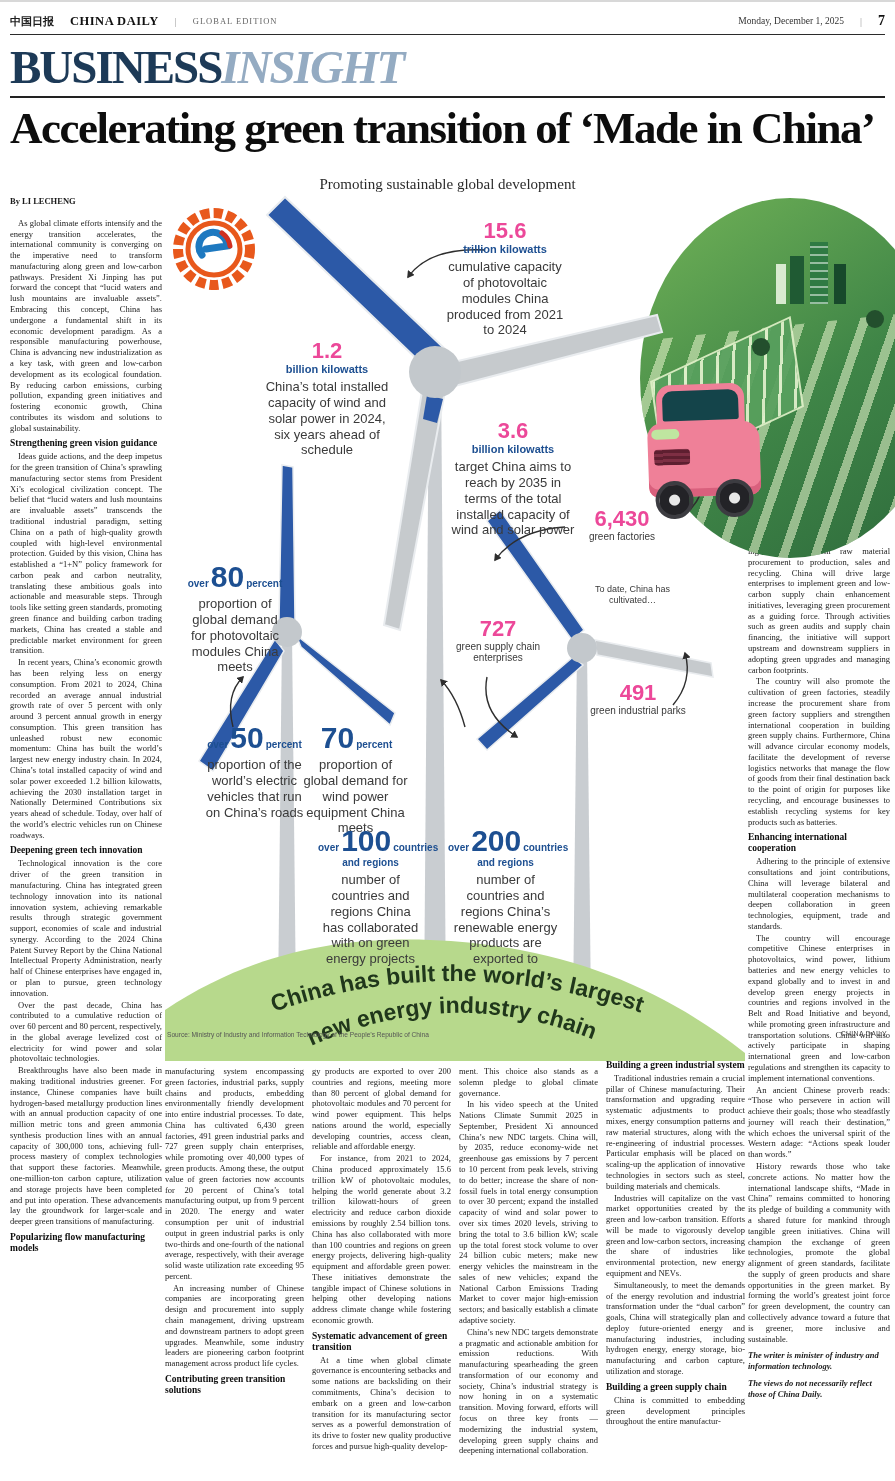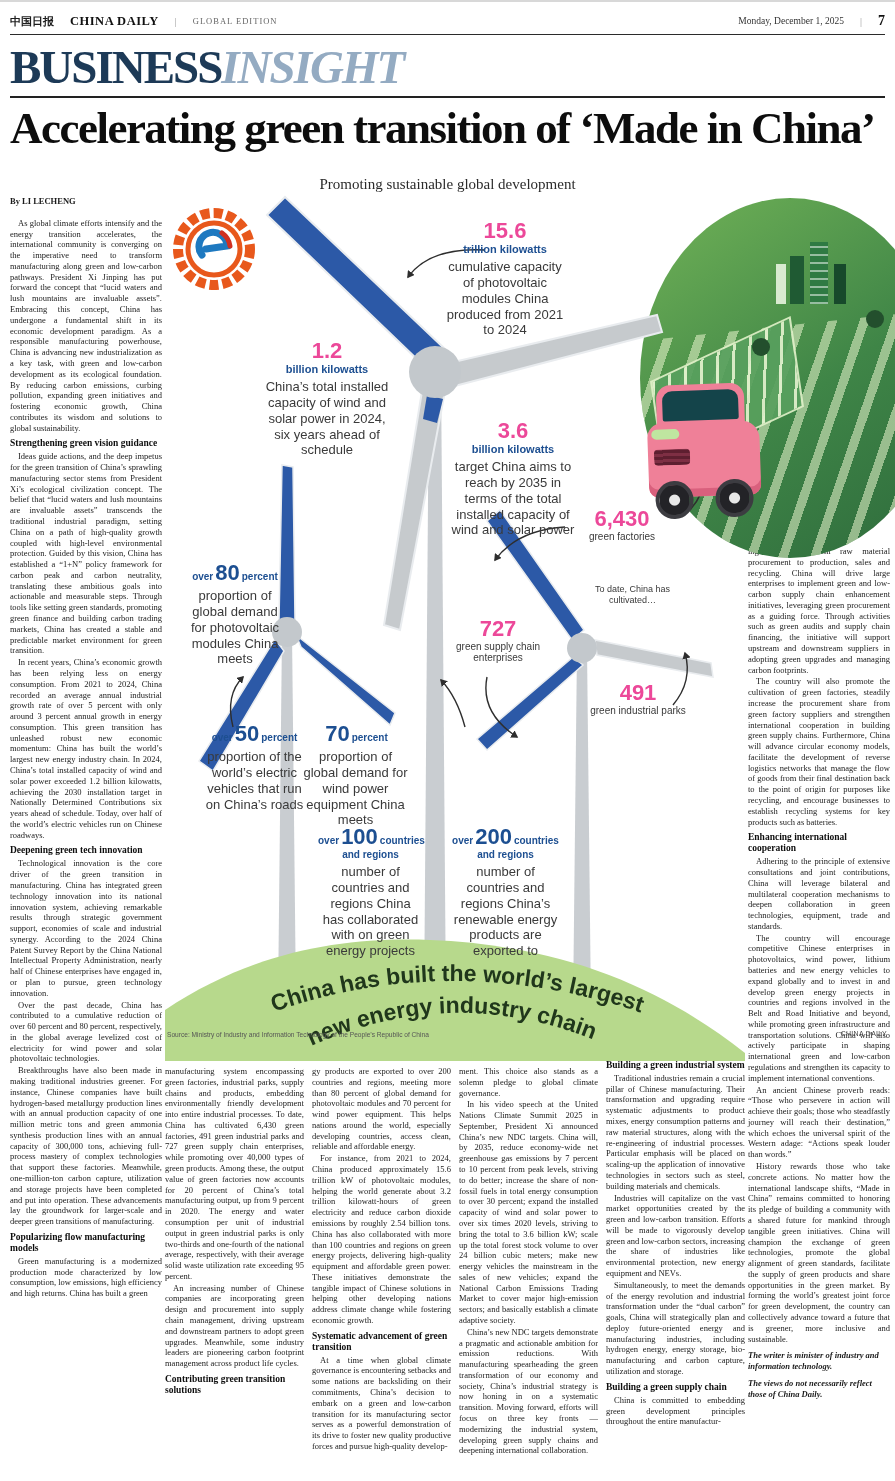--- a/index.html
+++ b/index.html
@@ -67,21 +67,21 @@
   .car-grille{position:absolute;left:6px;top:64px;width:36px;height:16px;background:#7e2f44;border-radius:4px;
               background-image:repeating-linear-gradient(0deg,#5e1f30 0 3px,rgba(0,0,0,0) 3px 6px);z-index:2;}
   .wheel{position:absolute;bottom:6px;width:30px;height:30px;border-radius:50%;border:4px solid #3c3c41;
          background:radial-gradient(circle at 50% 50%,#e8e8e8 0 5px,#232327 6px);}
   .wheel.front{left:6px;}.wheel.rear{left:66px;}
   
   .logo{position:absolute;left:170px;top:205px;width:88px;height:88px;z-index:2;}
   
   .stat{position:absolute;z-index:4;text-align:center;font-family:"Liberation Sans",sans-serif;}
   .num-xl{font-size:22px;font-weight:bold;color:#ec4899;line-height:1;}
-  .num-lg{font-size:22px;font-weight:bold;color:#1d4f91;line-height:1;margin:0 2px;}
+  .num-lg{font-size:30px;font-weight:bold;color:#1d4f91;line-height:1;margin:0 2px;}
   .pre,.unit-sm{font-size:10px;font-weight:bold;color:#1d4f91;}
   .unit-blue{font-size:11px;font-weight:bold;color:#1d4f91;margin-top:1px;}
   .unit-gray{font-size:10px;color:#3a3a3a;margin-top:1px;}
   .cap{font-size:13px;color:#3a3a3a;line-height:1.22;margin:4px auto 0;}
   .note{position:absolute;z-index:4;text-align:center;font-family:"Liberation Sans",sans-serif;
         font-size:9px;color:#3a3a3a;line-height:1.25;}
   
   .source{position:absolute;left:167px;top:1031px;width:420px;font-family:"Liberation Sans",sans-serif;
           font-size:6.6px;color:#555;z-index:4;text-align:left;}
   .credit{position:absolute;right:8px;top:1030px;font-family:"Liberation Sans",sans-serif;
@@ -117,21 +117,20 @@
     <div class="art-byline">By LI LECHENG</div>
     <div class="art-p">As global climate efforts intensify and the energy transition accelerates, the international community is converging on the imperative need to transform manufacturing along green and low-carbon pathways. President Xi Jinping has put forward the concept that “lucid waters and lush mountains are invaluable assets”. Embracing this concept, China has undergone a fundamental shift in its economic development paradigm. As a responsible manufacturing powerhouse, China is advancing new industrialization as a key task, with green and low-carbon development as its ecological foundation. By reducing carbon emissions, curbing pollution, expanding green initiatives and fostering economic growth, China contributes its wisdom and solutions to global sustainability.</div>
     <div class="art-h">Strengthening green vision guidance</div>
     <div class="art-p">Ideas guide actions, and the deep impetus for the green transition of China’s sprawling manufacturing sector stems from President Xi’s ecological civilization concept. The belief that “lucid waters and lush mountains are invaluable assets” transcends the traditional industrial paradigm, setting China on a path of high-quality growth coupled with high-level environmental protection. Guided by this vision, China has established a “1+N” policy framework for carbon peak and carbon neutrality, translating these ambitious goals into actionable and measurable steps. Through tools like setting green standards, promoting green finance and building carbon trading markets, China has created a stable and predictable market environment for green transition.</div>
     <div class="art-p">In recent years, China’s economic growth has been relying less on energy consumption. From 2021 to 2024, China recorded an average annual industrial growth rate of over 5 percent with only around 3 percent annual growth in energy consumption. This green transition has unleashed robust new economic momentum: China has built the world’s largest new energy industry chain. In 2024, China’s total installed capacity of wind and solar power exceeded 1.2 billion kilowatts, achieving the 2030 installation target in Nationally Determined Contributions six years ahead of schedule. Today, over half of the world’s electric vehicles run on Chinese roadways.</div>
     <div class="art-h">Deepening green tech innovation</div>
     <div class="art-p">Technological innovation is the core driver of the green transition in manufacturing. China has integrated green technology innovation into its national innovation system, achieving remarkable results through strategic government support, economies of scale and industrial synergy. According to the 2024 China Patent Survey Report by the China National Intellectual Property Administration, nearly half of Chinese enterprises have engaged in, or plan to pursue, green technology innovation.</div>
     <div class="art-p">Over the past decade, China has contributed to a cumulative reduction of over 60 percent and 80 percent, respectively, in the global average levelized cost of electricity for wind power and solar photovoltaic technologies.</div>
     <div class="art-p">Breakthroughs have also been made in making traditional industries greener. For instance, Chinese companies have built hydrogen-based metallurgy production lines with an annual production capacity of one million metric tons and green ammonia synthesis production lines with an annual capacity of 300,000 tons, achieving full-process mastery of complex technologies that support these factories. Meanwhile, one-million-ton carbon capture, utilization and storage projects have been completed and put into operation. These advancements lay the groundwork for larger-scale and deeper green transitions of manufacturing.</div>
     <div class="art-h">Popularizing flow manufacturing models</div>
-    <div class="art-p">Green manufacturing is a modernized production mode characterized by low consumption, low emissions, high efficiency and high returns. China has built a green</div>
   </div>
 <div class="news-col col-b2">
     <div class="art-p cont">manufacturing system encompassing green factories, industrial parks, supply chains and products, embedding environmentally friendly development into entire industrial processes. To date, China has cultivated 6,430 green factories, 491 green industrial parks and 727 green supply chain enterprises, while promoting over 40,000 types of green products. Among these, the output value of green factories now accounts for 20 percent of China’s total manufacturing output, up from 9 percent in 2020. The energy and water consumption per unit of industrial output in green industrial parks is only two-thirds and one-fourth of the national average, respectively, with their average solid waste utilization rate exceeding 95 percent.</div>
     <div class="art-p">An increasing number of Chinese companies are incorporating green design and procurement into supply chain management, driving upstream and downstream partners to adopt green upgrades. Meanwhile, some industry leaders are pioneering carbon footprint management across product life cycles.</div>
     <div class="art-h">Contributing green transition solutions</div>
   </div>
 <div class="news-col col-b3">
     <div class="art-p cont">gy products are exported to over 200 countries and regions, meeting more than 80 percent of global demand for photovoltaic modules and 70 percent for wind power equipment. This helps nations around the world, especially developing countries, access clean, reliable and affordable energy.</div>
     <div class="art-p">For instance, from 2021 to 2024, China produced approximately 15.6 trillion kW of photovoltaic modules, helping the world generate about 3.2 trillion kilowatt-hours of green electricity and reduce carbon dioxide emissions by roughly 2.54 billion tons. China has also collaborated with more than 100 countries and regions on green energy projects, delivering high-quality equipment and affordable green power. These initiatives demonstrate the tangible impact of Chinese solutions in helping other developing nations address climate change while fostering economic growth.</div>
     <div class="art-h">Systematic advancement of green transition</div>

